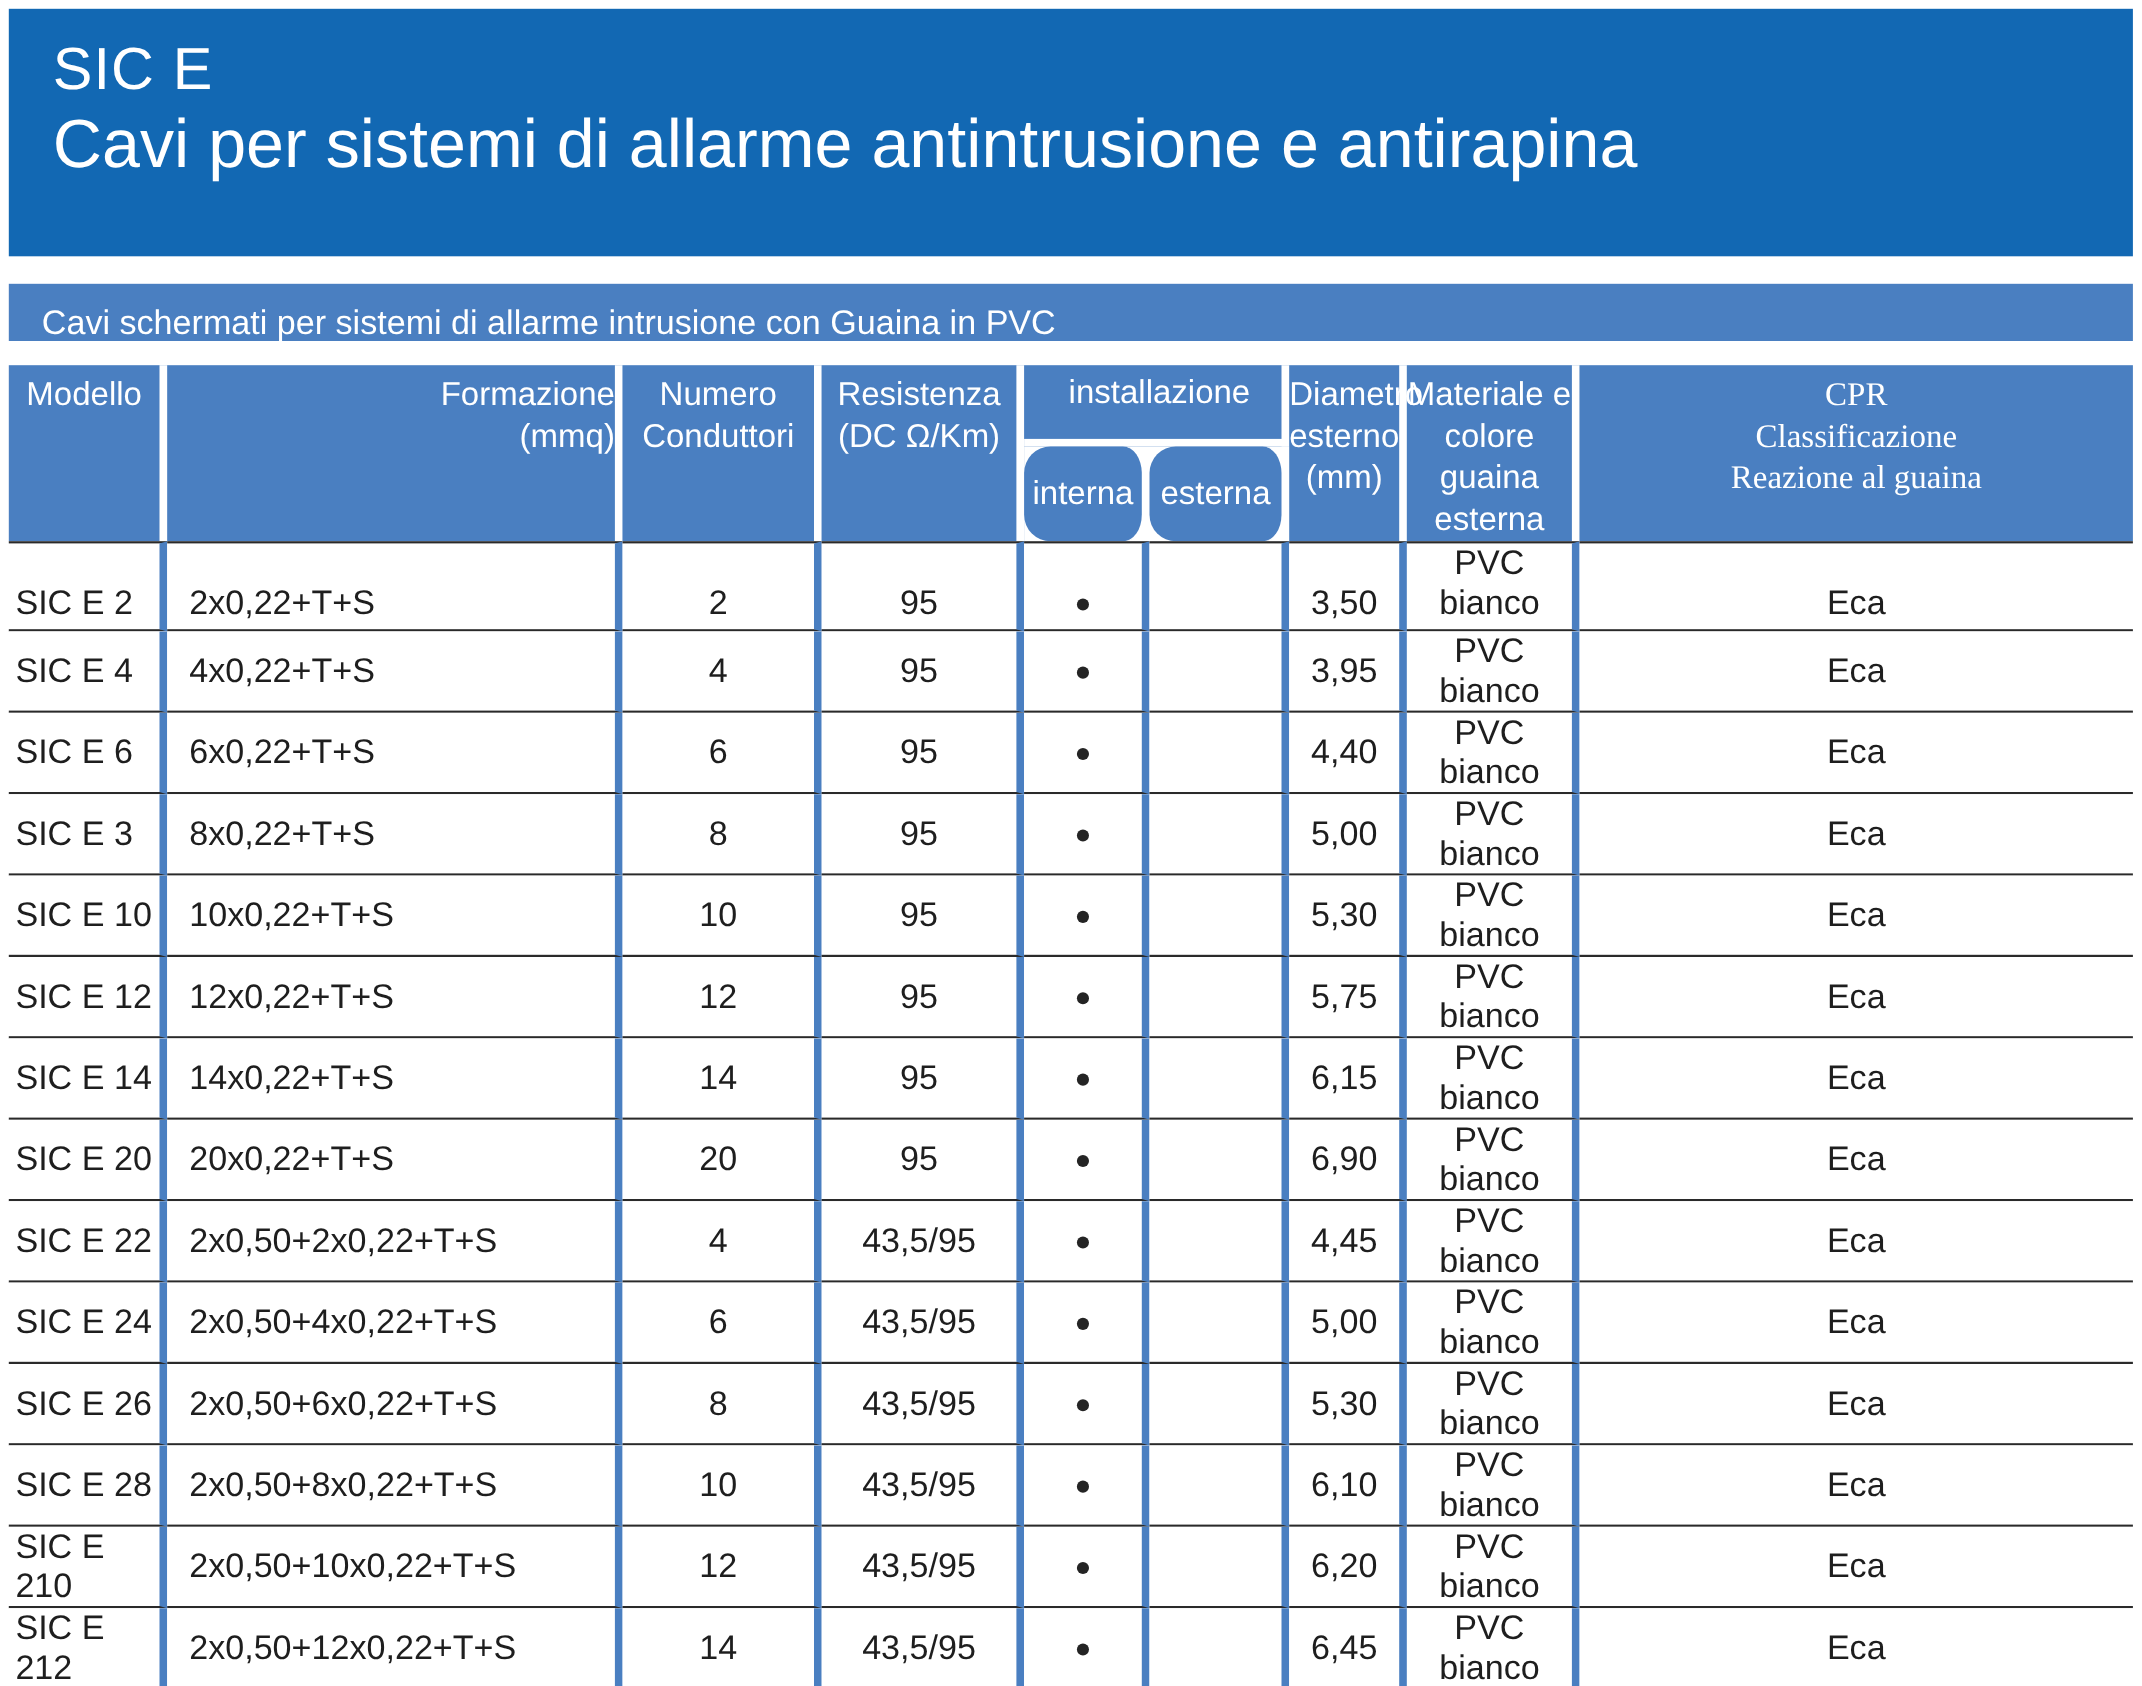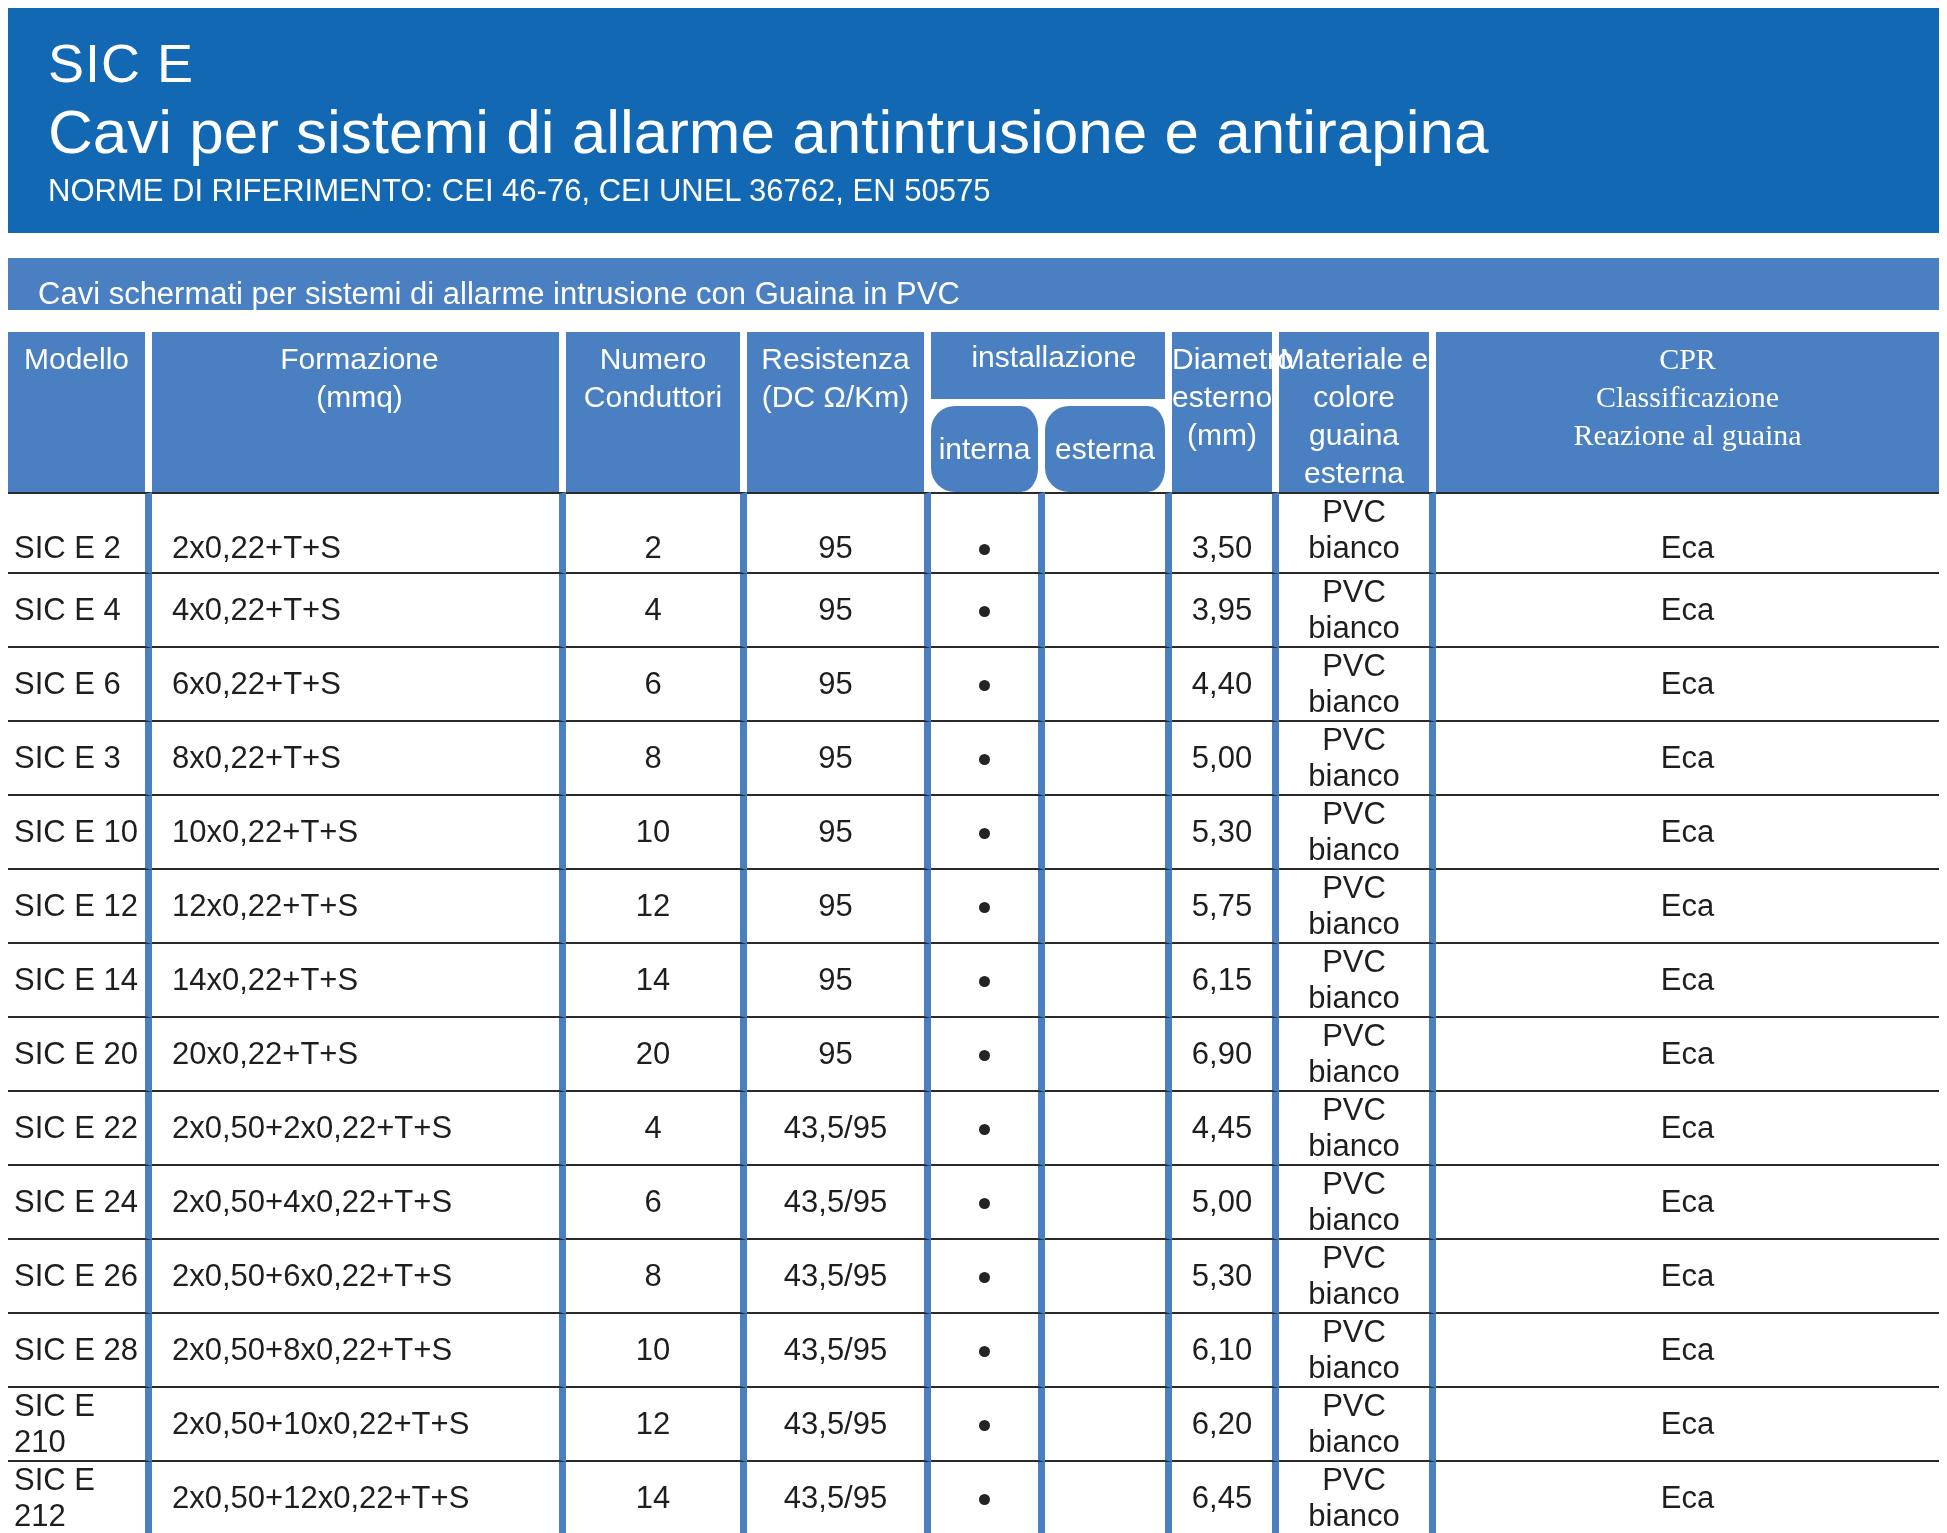--- a/index.html
+++ b/index.html
@@ -19,21 +19,21 @@
                   margin-top:25px;font-size:31px;padding-left:30px;box-sizing:border-box;}
 
   
   table.spec{border-collapse:separate;border-spacing:0;table-layout:fixed;
              width:1931px;margin-top:22px;}
   th,td{box-sizing:border-box;margin:0;}
 
   th{background:#4a7fc1;color:#ffffff;font-weight:400;font-size:30px;line-height:38px;
      vertical-align:top;padding:8px 0 0 0;text-align:center;border-right:7px solid #ffffff;}
   th.last{border-right:none;font-family:Liberation Serif, serif;}
-  th.al-left{text-align:center;padding-left:8px;}
+  th.al-left{text-align:right;padding-left:8px;}
   tr.header-top th.h-span{height:141px;}
   th.h-install{height:65px;border-bottom:7px solid #ffffff;padding-top:6px;padding-left:12px;}
   tr.header-sub th{height:76px;vertical-align:middle;padding-top:0;border-radius:24px;}
 
   td{background:#ffffff;color:#1e1e1e;font-size:31px;height:40px;vertical-align:middle;
      text-align:center;border-right:7px solid #4a7fc1;border-bottom:2px solid #2a2a2a;
      padding:0;}
   td.al-left{text-align:left;}
   td.c-modello{padding-left:6px;}
   td.c-formazione{padding-left:20px;}
@@ -43,21 +43,20 @@
        vertical-align:middle;}
 </style>
 </head>
 <body>
 
 <div class="page">
 
   <div class="title-band">
     <div class="product-name">SIC E</div>
     <div class="page-title">Cavi per sistemi di allarme antintrusione e antirapina</div>
-    <div class="norms-line">NORME DI RIFERIMENTO: CEI 46-76, CEI UNEL 36762, EN 50575</div>
   </div>
 
   <div class="section-banner">Cavi schermati per sistemi di allarme intrusione con Guaina in PVC</div>
 
   <table class="spec">
     <colgroup>
       <col style="width:144px">
         <col style="width:414px">
         <col style="width:181px">
       <col style="width:184px">

